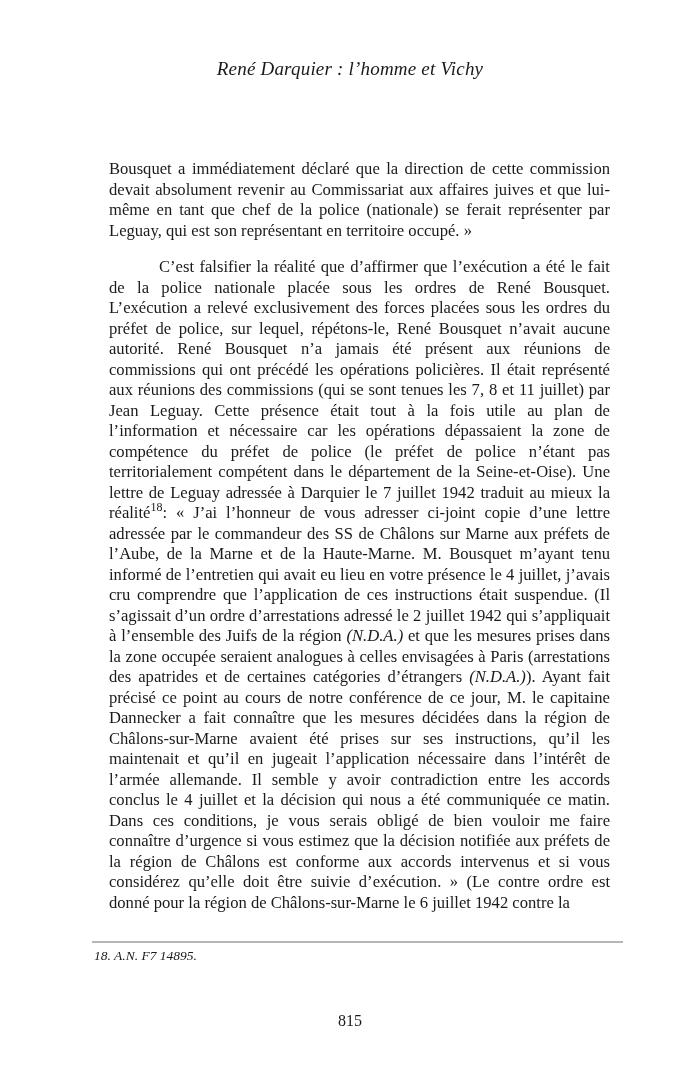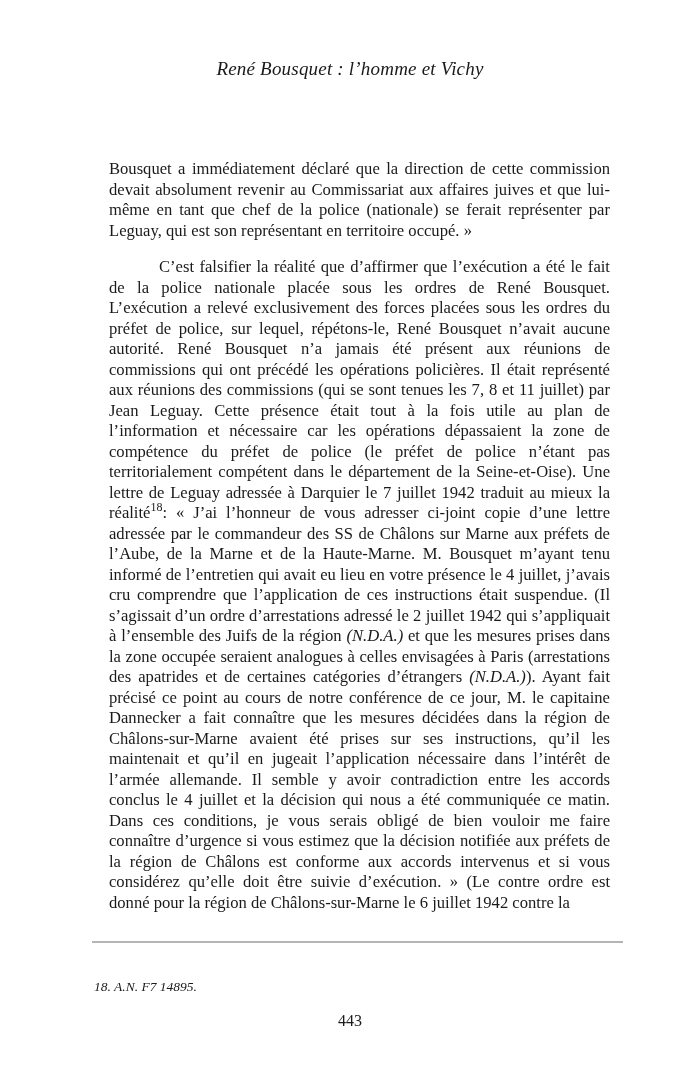--- a/index.html
+++ b/index.html
@@ -7,30 +7,30 @@
          font-family: "Liberation Serif", "DejaVu Serif", serif; color: #1a1a1a; }
   .running-head { position: absolute; top: 58px; left: 0; width: 700px; text-align: center;
                   font-style: italic; font-size: 19px; letter-spacing: 0.2px; }
   .body-text { position: absolute; top: 143px; left: 93px; width: 533px;
                font-size: 16.6px; line-height: 20.5px; text-align: justify; }
   .body-text p { margin: 16px; }
   .body-text p.indent { text-indent: 50px; }
   sup { font-size: 12px; line-height: 0; vertical-align: super; }
   em { font-style: italic; }
   .rule { position: absolute; top: 941px; left: 92px; width: 531px; height: 2px; background: #b5b5b5; }
-  .footnote { position: absolute; top: 948px; left: 94px; font-size: 13.5px; font-style: italic; margin-top: 31px; }
+  .footnote { position: absolute; top: 948px; left: 94px; font-size: 13.5px; font-style: italic; }
   .folio { position: absolute; top: 1012px; left: 0; width: 700px; text-align: center; font-size: 16px; }
 </style>
 </head>
 <body>
 
-<div class="running-head">René Bousquet : l’homme et Vichy</div>
+<div class="running-head">René Darquier : l’homme et Vichy</div>
 
 <div class="body-text">
   <p>
     <span>Bousquet a immédiatement déclaré que la direction de cette commission devait absolument revenir au Commissariat aux affaires juives et que lui-même en tant que chef de la police (nationale) se ferait représenter par Leguay, qui est son représentant en territoire occupé. »</span>
   </p>
   <p class="indent"><span>C’est falsifier la réalité que d’affirmer que l’exécution a été le fait de la police nationale placée sous les ordres de René Bousquet. L’exécution a relevé exclusivement des forces placées sous les ordres du préfet de police, sur lequel, répétons-le, René Bousquet n’avait aucune autorité. René Bousquet n’a jamais été présent aux réunions de commissions qui ont précédé les opérations policières. Il était représenté aux réunions des commissions (qui se sont tenues les 7, 8 et 11 juillet) par Jean Leguay. Cette présence était tout à la fois utile au plan de l’information et nécessaire car les opérations dépassaient la zone de compétence du préfet de police (le préfet de police n’étant pas territorialement compétent dans le département de la Seine-et-Oise). Une lettre de Leguay adressée à Darquier le 7 juillet 1942 traduit au mieux la réalité</span><sup>18</sup><span>: « J’ai l’honneur de vous adresser ci-joint copie d’une lettre adressée par le commandeur des SS de Châlons sur Marne aux préfets de l’Aube, de la Marne et de la Haute-Marne. M. Bousquet m’ayant tenu informé de l’entretien qui avait eu lieu en votre présence le 4 juillet, j’avais cru comprendre que l’application de ces instructions était suspendue. (Il s’agissait d’un ordre d’arrestations adressé le 2 juillet 1942 qui s’appliquait à l’ensemble des Juifs de la région </span><em>(N.D.A.)</em><span> et que les mesures prises dans la zone occupée seraient analogues à celles envisagées à Paris (arrestations des apatrides et de certaines catégories d’étrangers </span><em>(N.D.A.)</em><span>). Ayant fait précisé ce point au cours de notre conférence de ce jour, M. le capitaine Dannecker a fait connaître que les mesures décidées dans la région de Châlons-sur-Marne avaient été prises sur ses instructions, qu’il les maintenait et qu’il en jugeait l’application nécessaire dans l’intérêt de l’armée allemande. Il semble y avoir contradiction entre les accords conclus le 4 juillet et la décision qui nous a été communiquée ce matin. Dans ces conditions, je vous serais obligé de bien vouloir me faire connaître d’urgence si vous estimez que la décision notifiée aux préfets de la région de Châlons est conforme aux accords intervenus et si vous considérez qu’elle doit être suivie d’exécution. » (Le contre ordre est donné pour la région de Châlons-sur-Marne le 6 juillet 1942 contre la</span></p>
 </div>
 
 <div class="rule"></div>
 <div class="footnote">18. A.N. F7 14895.</div>
-<div class="folio">443</div>
+<div class="folio">815</div>
 
 </body></html>

